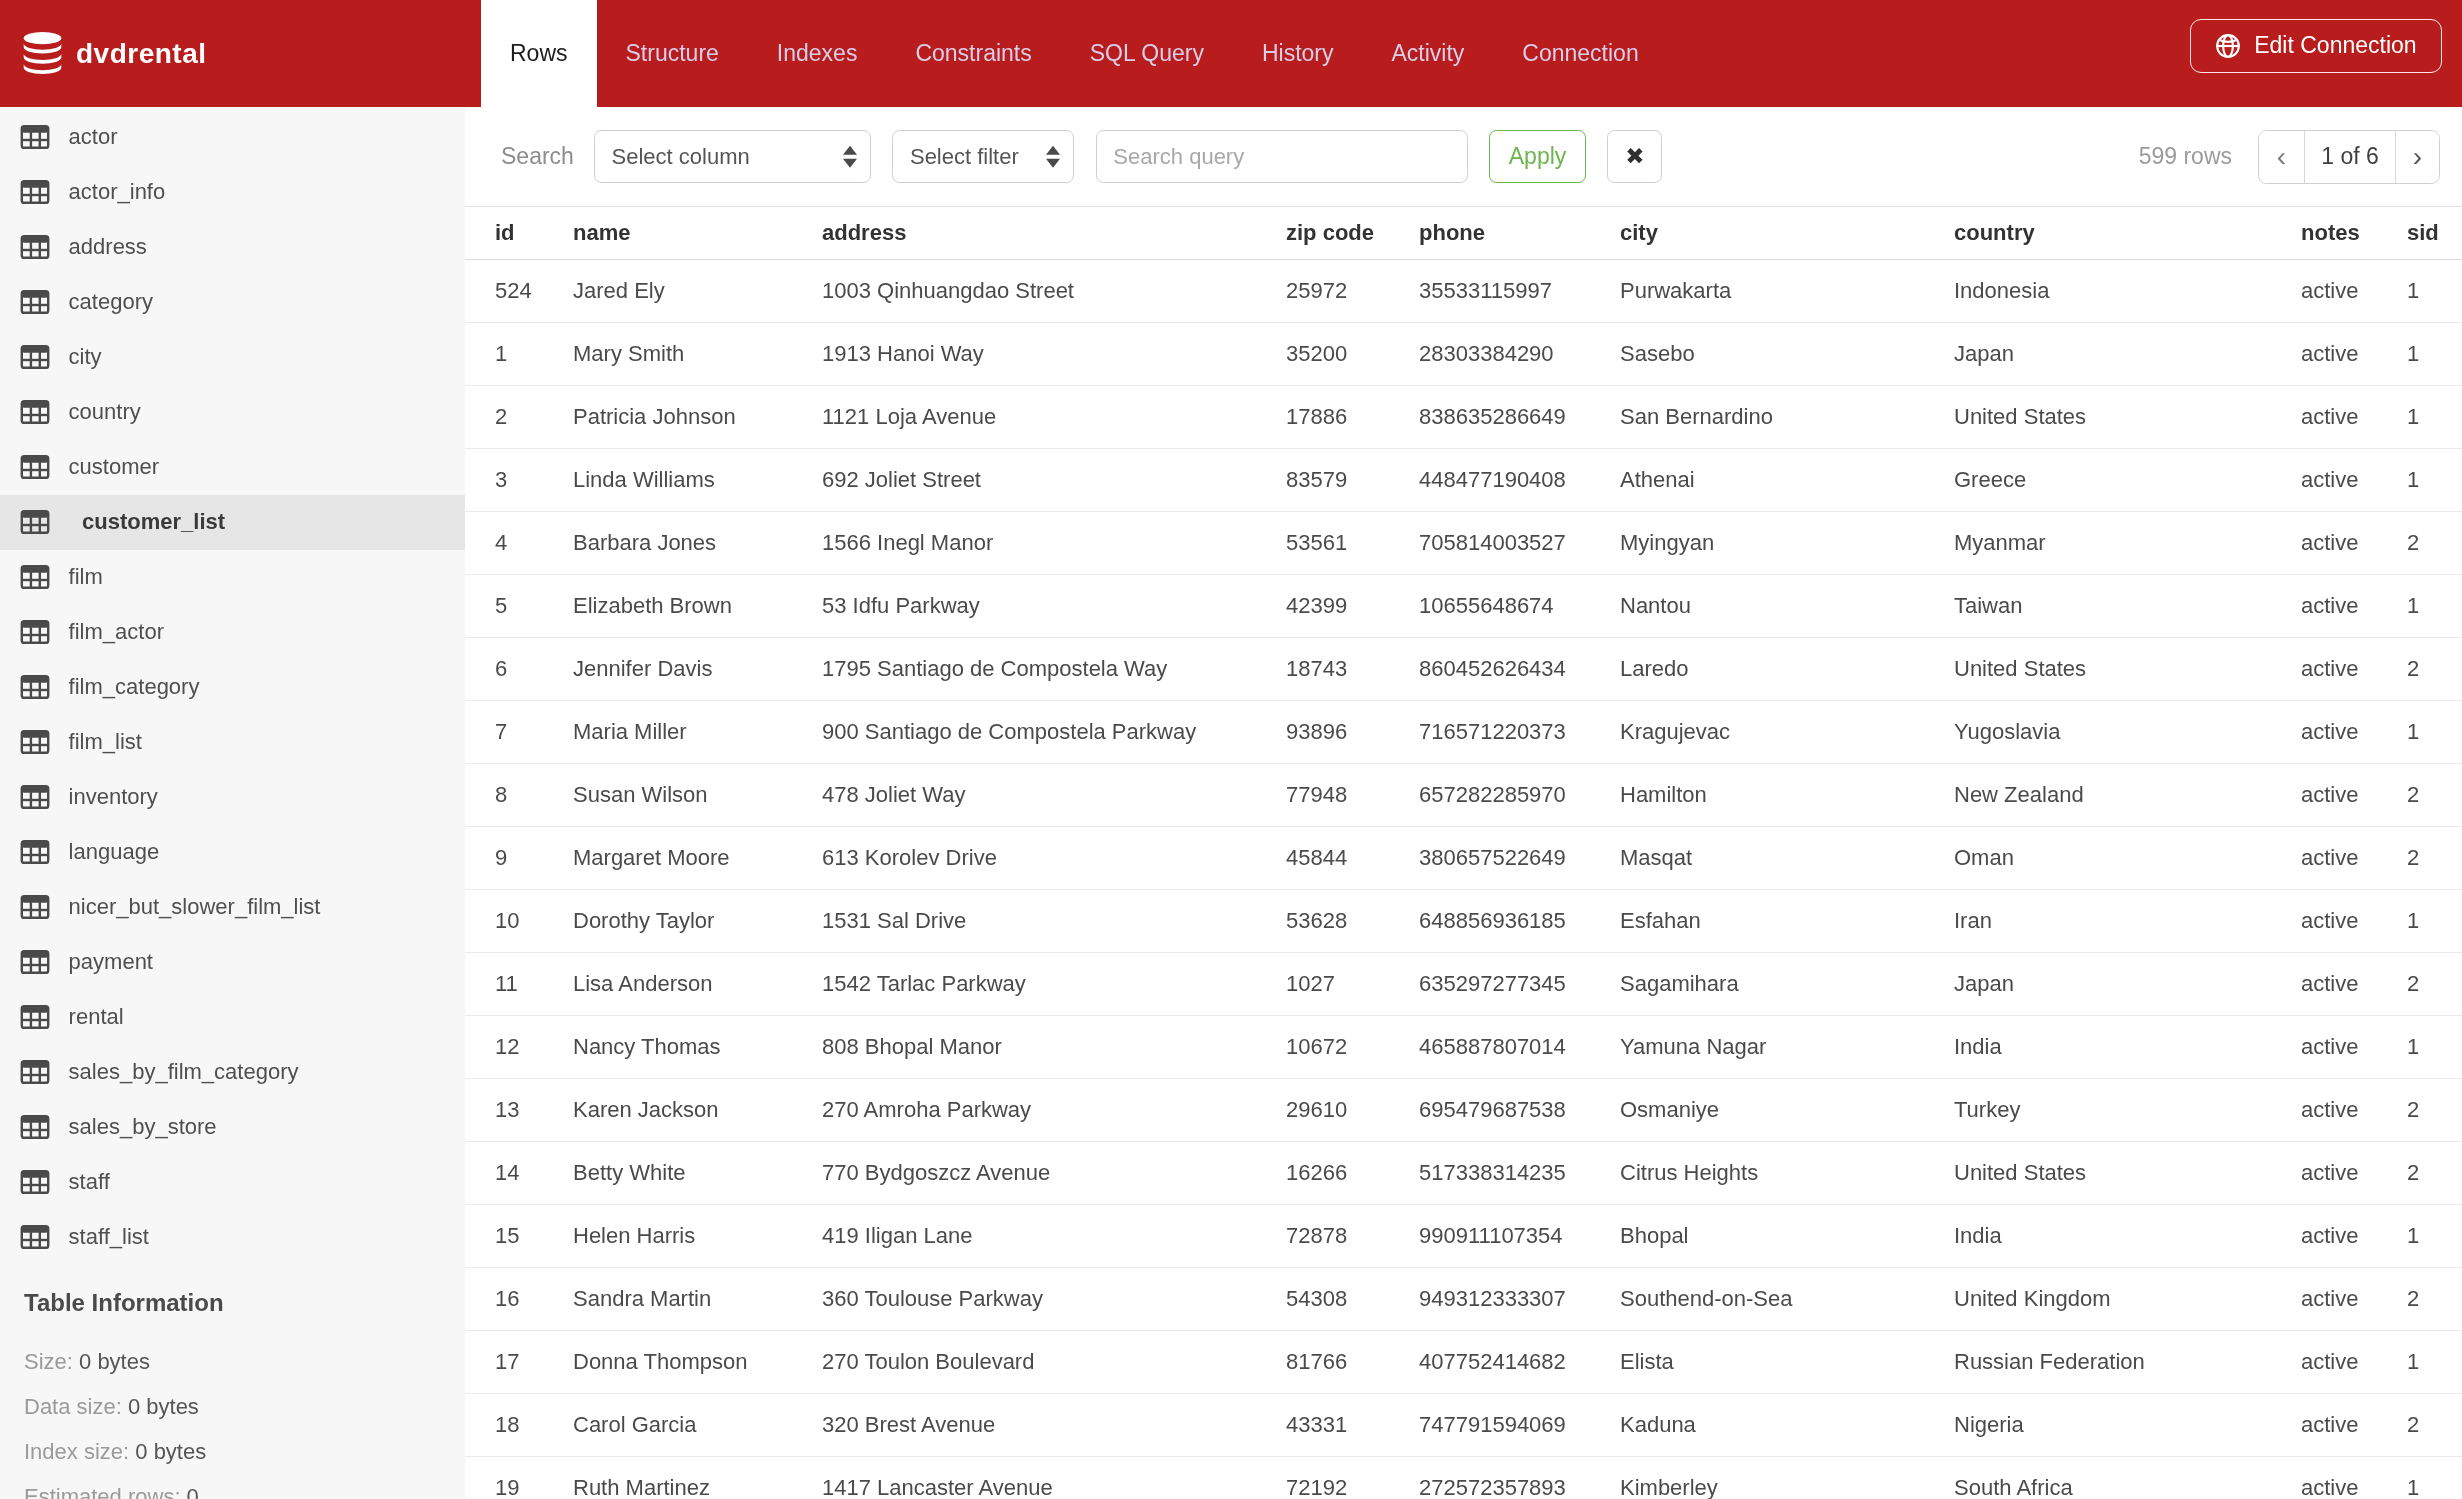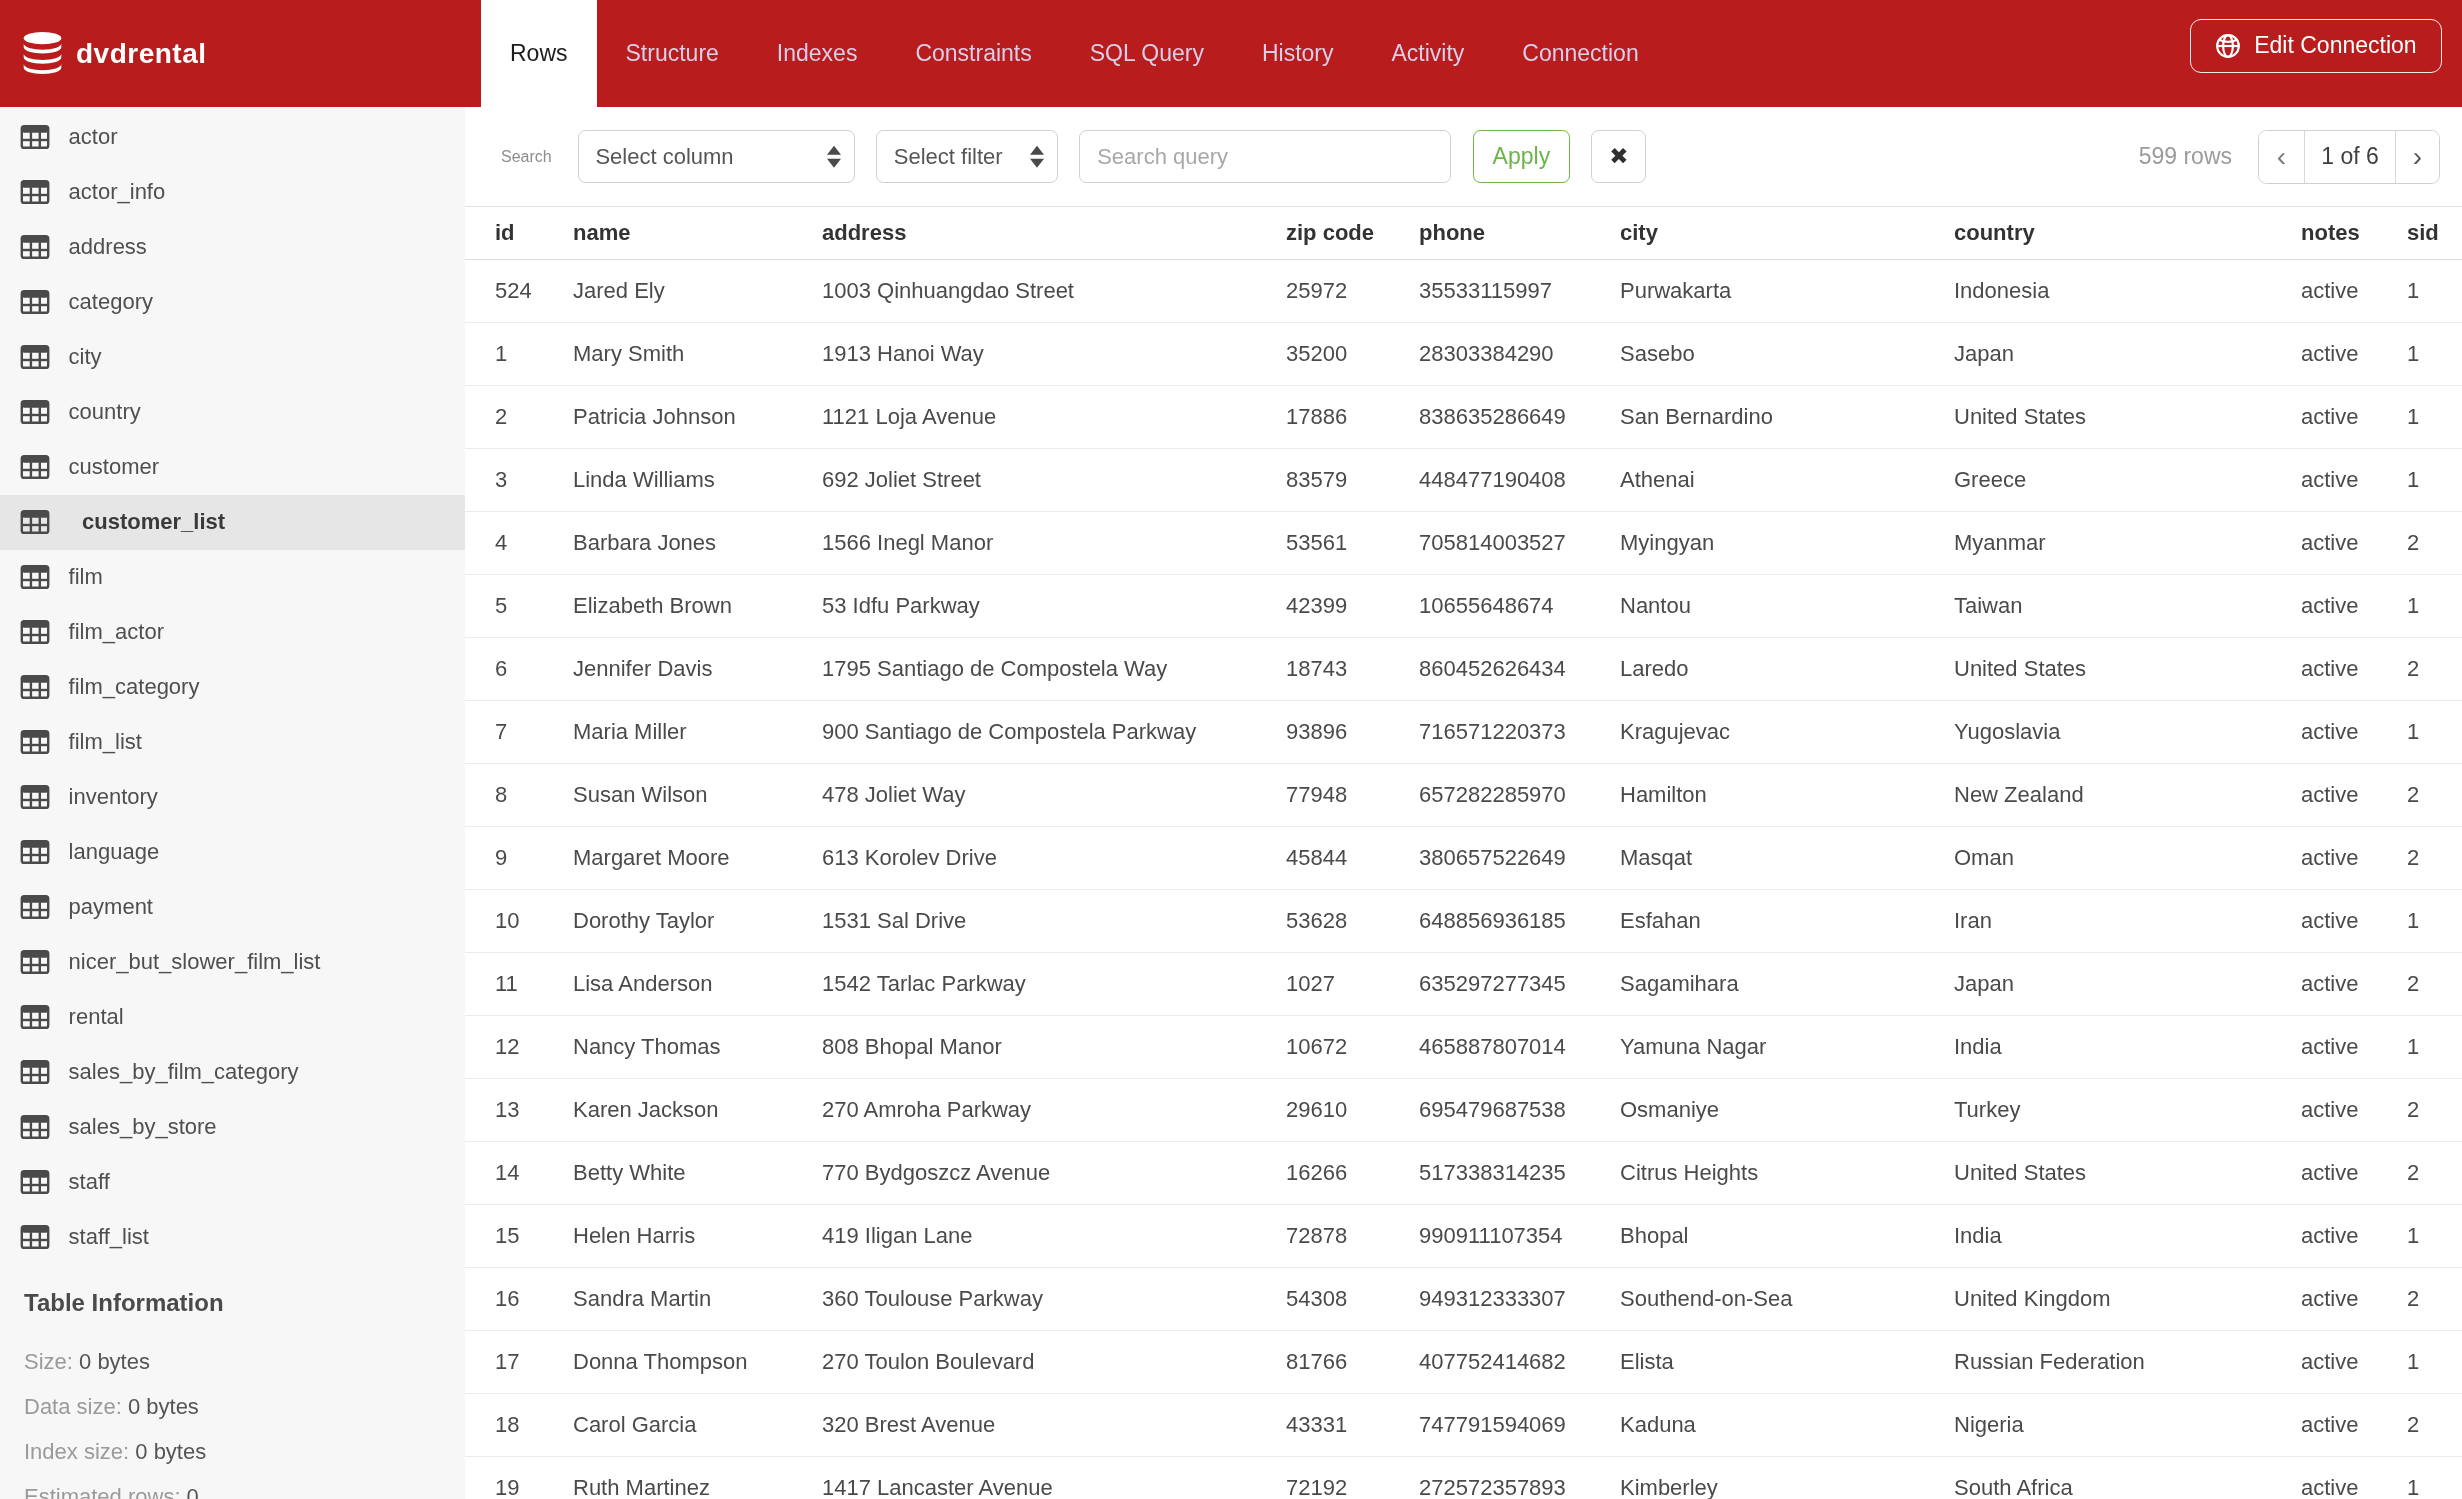--- a/index.html
+++ b/index.html
@@ -30,21 +30,21 @@
                font-size:22px; color:#4f4f4f; cursor:pointer; }
   .side-item svg { width:30px; height:24px; flex-shrink:0; }
   .side-item.selected { background:#e6e6e6; font-weight:bold; color:#3a3a3a;gap:32px; }
   .tinfo { margin-top:24px; padding-left:24px; }
   .tinfo-title { font-size:24px; font-weight:bold; color:#4a4a4a; margin-bottom:22px; }
   .tinfo-row { font-size:22px; line-height:45px; color:#9a9a9a; }
   .tinfo-row .val { color:#555; }
 
   
   .toolbar { height:99px; display:flex; align-items:center; padding:0 22px 0 36px; }
-  .toolbar-label { font-size:16px; color:#8d8d8d; margin-right:26px; }
+  .toolbar-label { font-size:23px; color:#8d8d8d; margin-right:20px; }
   .select { position:relative; height:53px; border:1.9px solid #cfcfcf; border-radius:7.4px; background:#fff;
             display:flex; align-items:center; padding:0 48px 0 16.7px; font-size:22px; color:#555;
             margin-right:21.4px; cursor:pointer; }
   .select.col { width:277px; }
   .select.filt { width:182px; }
   .sel-arrows { position:absolute; right:13px; top:50%; transform:translateY(-50%);
                 display:flex; flex-direction:column; gap:4.6px; }
   .sel-arrows i { display:block; width:0; height:0; border-left:7.4px solid transparent; border-right:7.4px solid transparent; }
   .sel-arrows i.up { border-bottom:9.3px solid #4a4a4a; }
   .sel-arrows i.dn { border-top:9.3px solid #4a4a4a; }
@@ -272,31 +272,31 @@
     <span class="lbl">language</span>
   </div>
         <div class="side-item">
     <svg viewBox="0 0 24 20">
       <rect x="1" y="1" width="22" height="18" rx="2" fill="none" stroke="#4a4a4a" stroke-width="2"></rect>
       <rect x="1" y="1" width="22" height="5.5" rx="2" fill="#4a4a4a"></rect>
       <line x1="1" y1="12.5" x2="23" y2="12.5" stroke="#4a4a4a" stroke-width="2"></line>
       <line x1="8.6" y1="6" x2="8.6" y2="19" stroke="#4a4a4a" stroke-width="2"></line>
       <line x1="16" y1="6" x2="16" y2="19" stroke="#4a4a4a" stroke-width="2"></line>
     </svg>
+    <span class="lbl">nicer_but_slower_film_list</span>
+  </div>
+        <div class="side-item">
+    <svg viewBox="0 0 24 20">
+      <rect x="1" y="1" width="22" height="18" rx="2" fill="none" stroke="#4a4a4a" stroke-width="2"></rect>
+      <rect x="1" y="1" width="22" height="5.5" rx="2" fill="#4a4a4a"></rect>
+      <line x1="1" y1="12.5" x2="23" y2="12.5" stroke="#4a4a4a" stroke-width="2"></line>
+      <line x1="8.6" y1="6" x2="8.6" y2="19" stroke="#4a4a4a" stroke-width="2"></line>
+      <line x1="16" y1="6" x2="16" y2="19" stroke="#4a4a4a" stroke-width="2"></line>
+    </svg>
     <span class="lbl">payment</span>
-  </div>
-        <div class="side-item">
-    <svg viewBox="0 0 24 20">
-      <rect x="1" y="1" width="22" height="18" rx="2" fill="none" stroke="#4a4a4a" stroke-width="2"></rect>
-      <rect x="1" y="1" width="22" height="5.5" rx="2" fill="#4a4a4a"></rect>
-      <line x1="1" y1="12.5" x2="23" y2="12.5" stroke="#4a4a4a" stroke-width="2"></line>
-      <line x1="8.6" y1="6" x2="8.6" y2="19" stroke="#4a4a4a" stroke-width="2"></line>
-      <line x1="16" y1="6" x2="16" y2="19" stroke="#4a4a4a" stroke-width="2"></line>
-    </svg>
-    <span class="lbl">nicer_but_slower_film_list</span>
   </div>
         <div class="side-item">
     <svg viewBox="0 0 24 20">
       <rect x="1" y="1" width="22" height="18" rx="2" fill="none" stroke="#4a4a4a" stroke-width="2"></rect>
       <rect x="1" y="1" width="22" height="5.5" rx="2" fill="#4a4a4a"></rect>
       <line x1="1" y1="12.5" x2="23" y2="12.5" stroke="#4a4a4a" stroke-width="2"></line>
       <line x1="8.6" y1="6" x2="8.6" y2="19" stroke="#4a4a4a" stroke-width="2"></line>
       <line x1="16" y1="6" x2="16" y2="19" stroke="#4a4a4a" stroke-width="2"></line>
     </svg>
     <span class="lbl">rental</span>

